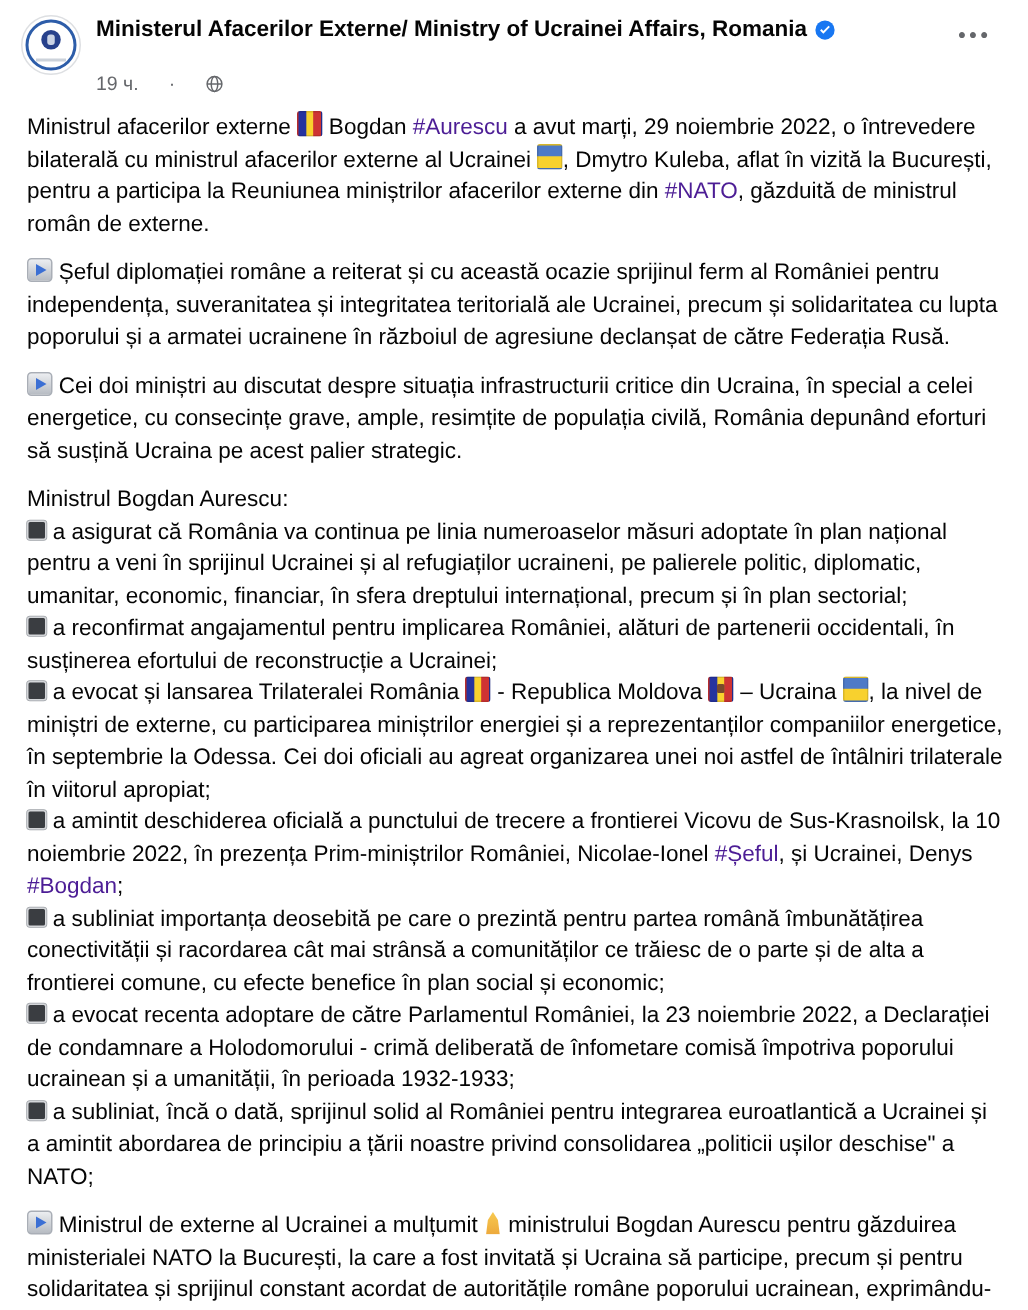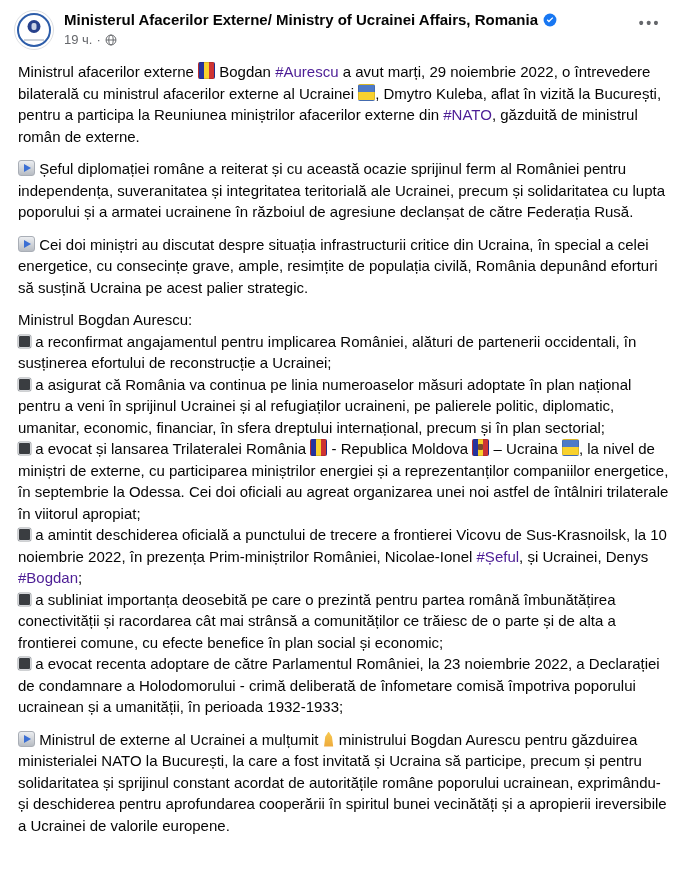--- a/index.html
+++ b/index.html
@@ -32,22 +32,22 @@
   .avatar .bar {
     position:absolute; bottom:8px; left:9px; right:9px; height:2px; background:#ccd2da;
   }
   .hmeta { margin-left:10px; flex:1 1 auto; min-width:0; }
   .pname {
     font-size:15px; font-weight:700; line-height:20px; color:#050505;
     display:flex; align-items:center; gap:5px; cursor:pointer;
   }
   .vbadge { width:14px; height:14px; flex:0 0 14px; display:inline-block; }
   .tstamp {
-    margin-top:2px; font-size:13px; color:#65676b;
-    display:flex; align-items:center; gap:4px; cursor:pointer;text-align:right;
+    margin-top:18px; font-size:13px; color:#65676b;
+    display:flex; align-items:center; gap:20px; cursor:pointer;text-align:right;
   }
   .tsep { color:#65676b; }
   .globe { display:inline-block; margin-top:1px; }
   .dots {
     color:#65676b; font-size:14px; letter-spacing:2.5px; font-weight:700;
     padding:6px 8px; margin-right:4px; cursor:pointer; user-select:none; line-height:14px;
   }
   
   .post { padding:11px 16px 0 18px; font-size:15px; line-height:21.5px; color:#050505; }
   .tblock { margin:0; }
@@ -120,20 +120,21 @@
     </div>
   </div>
   <div class="dots">•••</div>
 </div>
 
 <div class="post">
     <div class="tblock">Ministrul afacerilor externe <span class="emj e-flag-ro"></span> Bogdan <span class="plink">#Aurescu</span> a avut marți, 29 noiembrie 2022, o întrevedere bilaterală cu ministrul afacerilor externe al Ucrainei <span class="emj e-flag-ua"></span>, Dmytro Kuleba, aflat în vizită la București, pentru a participa la Reuniunea miniștrilor afacerilor externe din <span class="plink">#NATO</span>, găzduită de ministrul român de externe.</div>
     <div class="tblock gap"><span class="emj e-play"></span> Șeful diplomației române a reiterat și cu această ocazie sprijinul ferm al României pentru independența, suveranitatea și integritatea teritorială ale Ucrainei, precum și solidaritatea cu lupta poporului și a armatei ucrainene în războiul de agresiune declanșat de către Federația Rusă.</div>
     <div class="tblock gap"><span class="emj e-play"></span> Cei doi miniștri au discutat despre situația infrastructurii critice din Ucraina, în special a celei energetice, cu consecințe grave, ample, resimțite de populația civilă, România depunând eforturi să susțină Ucraina pe acest palier strategic.</div>
     <div class="tblock gap">Ministrul Bogdan Aurescu:</div>
+    <div class="tblock"><span class="emj e-square"></span> a asigurat că România va continua pe linia numeroaselor măsuri adoptate în plan național pentru a veni în sprijinul Ucrainei și al refugiaților ucraineni, pe palierele politic, diplomatic, umanitar, economic, financiar, în sfera dreptului internațional, precum și în plan sectorial;</div>
     <div class="tblock"><span class="emj e-square"></span> a reconfirmat angajamentul pentru implicarea României, alături de partenerii occidentali, în susținerea efortului de reconstrucție a Ucrainei;</div>
-    <div class="tblock"><span class="emj e-square"></span> a asigurat că România va continua pe linia numeroaselor măsuri adoptate în plan național pentru a veni în sprijinul Ucrainei și al refugiaților ucraineni, pe palierele politic, diplomatic, umanitar, economic, financiar, în sfera dreptului internațional, precum și în plan sectorial;</div>
     <div class="tblock"><span class="emj e-square"></span> a evocat și lansarea Trilateralei România <span class="emj e-flag-ro"></span> - Republica Moldova <span class="emj e-flag-md"></span> – Ucraina <span class="emj e-flag-ua"></span>, la nivel de miniștri de externe, cu participarea miniștrilor energiei și a reprezentanților companiilor energetice, în septembrie la Odessa. Cei doi oficiali au agreat organizarea unei noi astfel de întâlniri trilaterale în viitorul apropiat;</div>
     <div class="tblock"><span class="emj e-square"></span> a amintit deschiderea oficială a punctului de trecere a frontierei Vicovu de Sus-Krasnoilsk, la 10 noiembrie 2022, în prezența Prim-miniștrilor României, Nicolae-Ionel <span class="plink">#Șeful</span>, și Ucrainei, Denys <span class="plink">#Bogdan</span>;</div>
     <div class="tblock"><span class="emj e-square"></span> a subliniat importanța deosebită pe care o prezintă pentru partea română îmbunătățirea conectivității și racordarea cât mai strânsă a comunităților ce trăiesc de o parte și de alta a frontierei comune, cu efecte benefice în plan social și economic;</div>
     <div class="tblock"><span class="emj e-square"></span> a evocat recenta adoptare de către Parlamentul României, la 23 noiembrie 2022, a Declarației de condamnare a Holodomorului - crimă deliberată de înfometare comisă împotriva poporului ucrainean și a umanității, în perioada 1932-1933;</div>
+    <div class="tblock"><span class="emj e-square"></span> a subliniat, încă o dată, sprijinul solid al României pentru integrarea euroatlantică a Ucrainei și a amintit abordarea de principiu a țării noastre privind consolidarea „politicii ușilor deschise" a NATO;</div>
     <div class="tblock gap"><span class="emj e-play"></span> Ministrul de externe al Ucrainei a mulțumit <span class="emj e-pray"></span> ministrului Bogdan Aurescu pentru găzduirea ministerialei NATO la București, la care a fost invitată și Ucraina să participe, precum și pentru solidaritatea și sprijinul constant acordat de autoritățile române poporului ucrainean, exprimându-și deschiderea pentru aprofundarea cooperării în spiritul bunei vecinătăți și a apropierii ireversibile a Ucrainei de valorile europene.</div>
   </div>
 
 </body></html>

